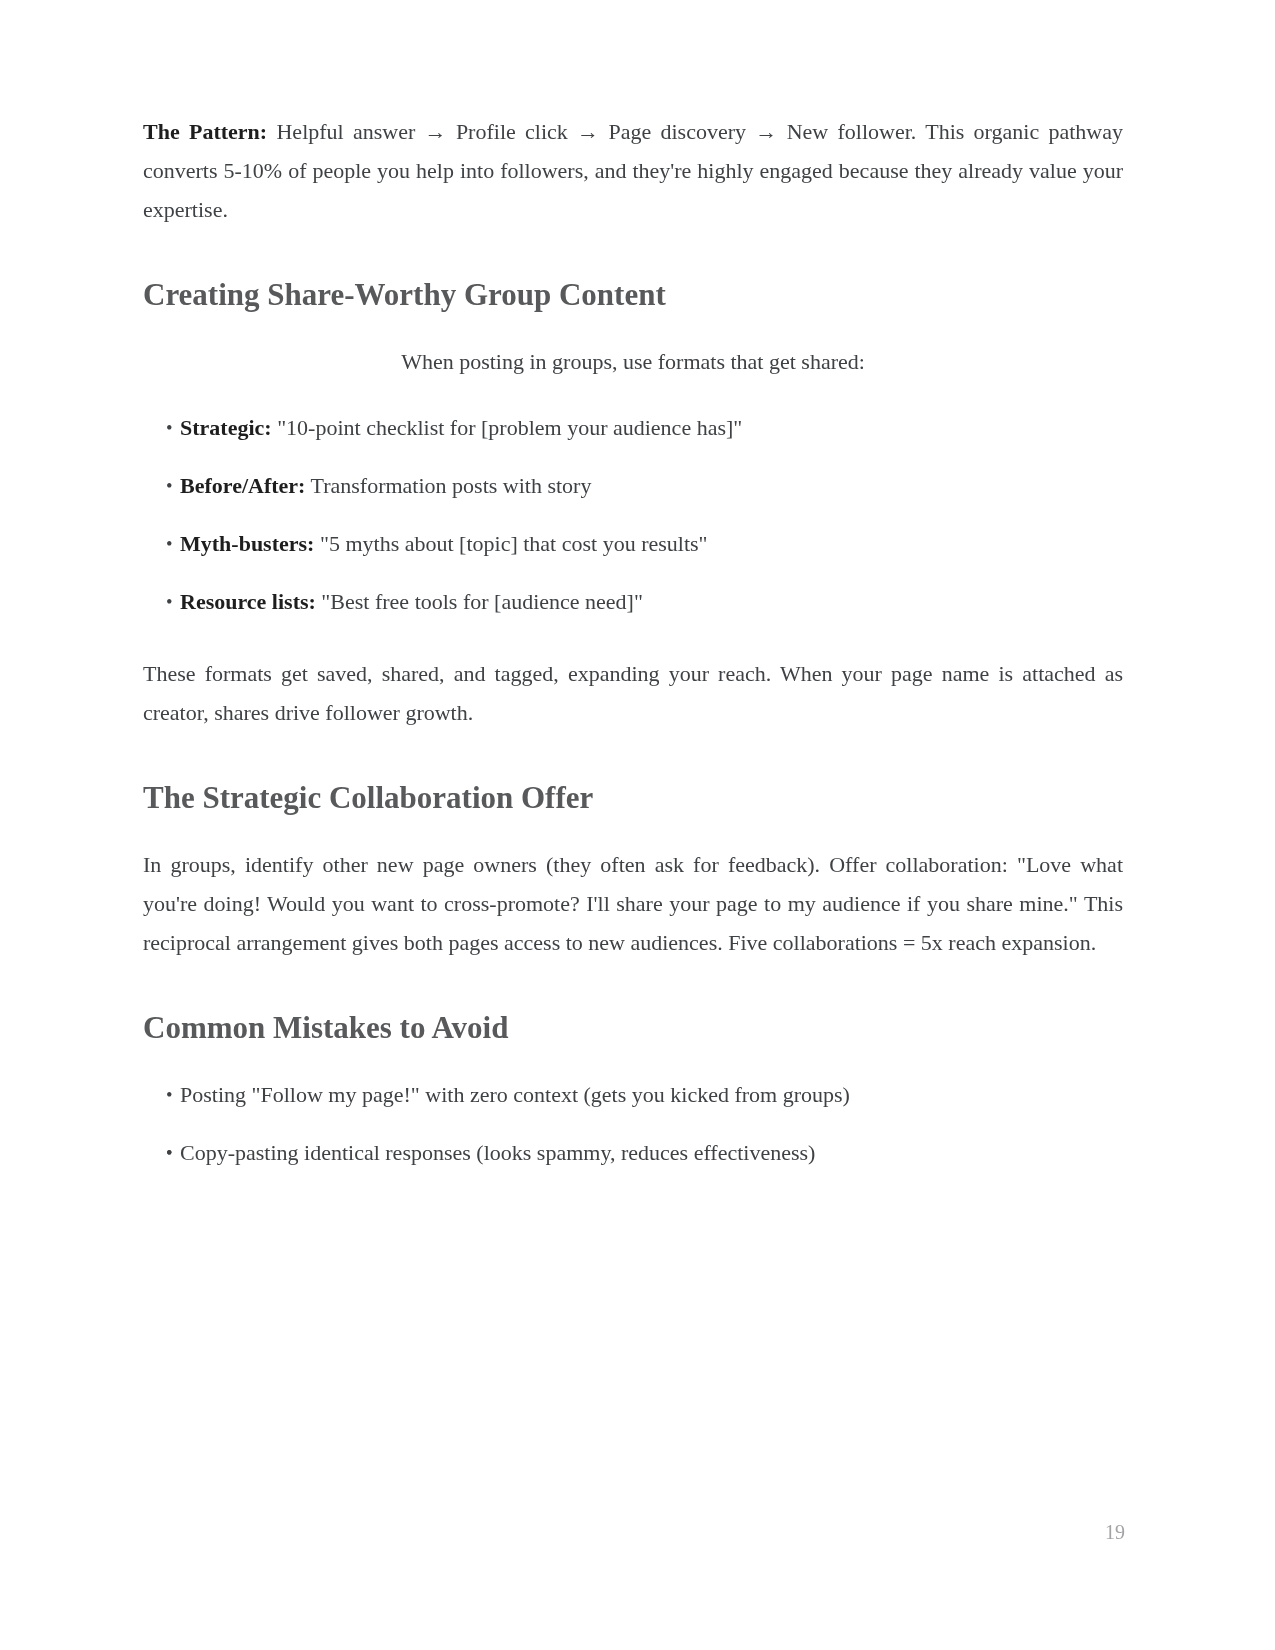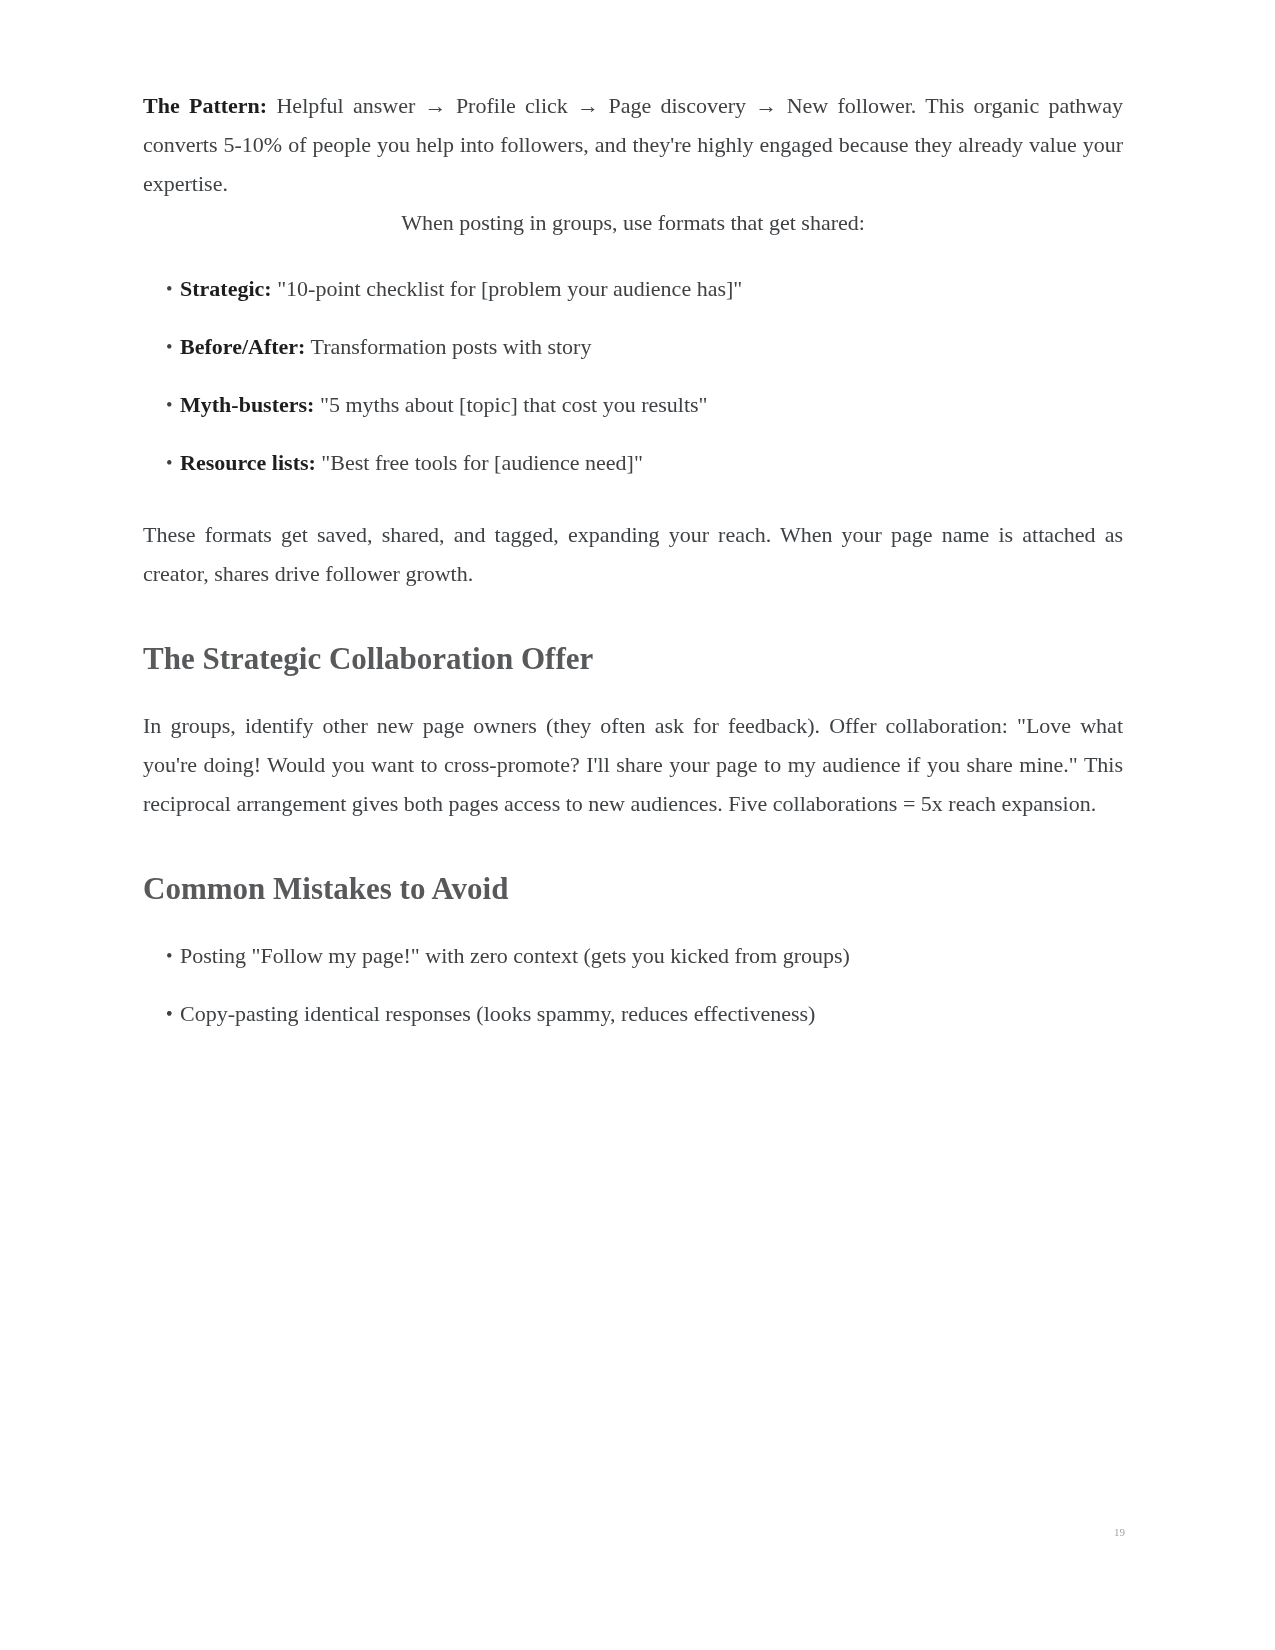--- a/index.html
+++ b/index.html
@@ -4,21 +4,21 @@
 <style>
   * { margin: 0; padding: 0; box-sizing: border-box; }
   html, body { background: #ffffff; }
   .page {
     position: relative;
     width: 1275px;
     height: 1650px;
     background: #ffffff;
     font-family: "Liberation Serif", "DejaVu Serif", serif;
     color: #3f4245;
-    padding: 86px 152px 0 143px;
+    padding: 112px 152px 0 143px;
     overflow: hidden;
   }
   p.para {
     font-size: 22px;
     line-height: 39px;
     color: #3f4245;
     margin: 0;
     text-align: center;
   }
   p.justify { text-align: justify; }
@@ -49,32 +49,33 @@
     position: absolute;
     left: 23px;
     top: 0;
     font-size: 0.85em;
     color: #3f4245;
   }
   .page-number {
     position: absolute;
     top: 1521px;
     right: 150px;
-    font-size: 11px;
+    font-size: 20px;
     line-height: 22px;
     color: #a3a3a6;
   }
 </style>
 </head>
 <body>
 
 <div class="page">
 
   <p class="para justify"><strong>The Pattern:</strong><span> Helpful answer → Profile click → Page discovery → New follower. This organic pathway converts 5-10% of people you help into followers, and they're highly engaged because they already value your expertise.</span></p>
 
+  <h2 class="heading">Creating Share-Worthy Group Content</h2>
 
   <p class="para">When posting in groups, use formats that get shared:</p>
 
   <ul class="bullet-list">
     <li><span class="marker">•</span><strong>Strategic:</strong><span> "10-point checklist for [problem your audience has]"</span></li>
     <li><span class="marker">•</span><strong>Before/After:</strong><span> Transformation posts with story</span></li>
     <li><span class="marker">•</span><strong>Myth-busters:</strong><span> "5 myths about [topic] that cost you results"</span></li>
     <li><span class="marker">•</span><strong>Resource lists:</strong><span> "Best free tools for [audience need]"</span></li>
   </ul>
 

